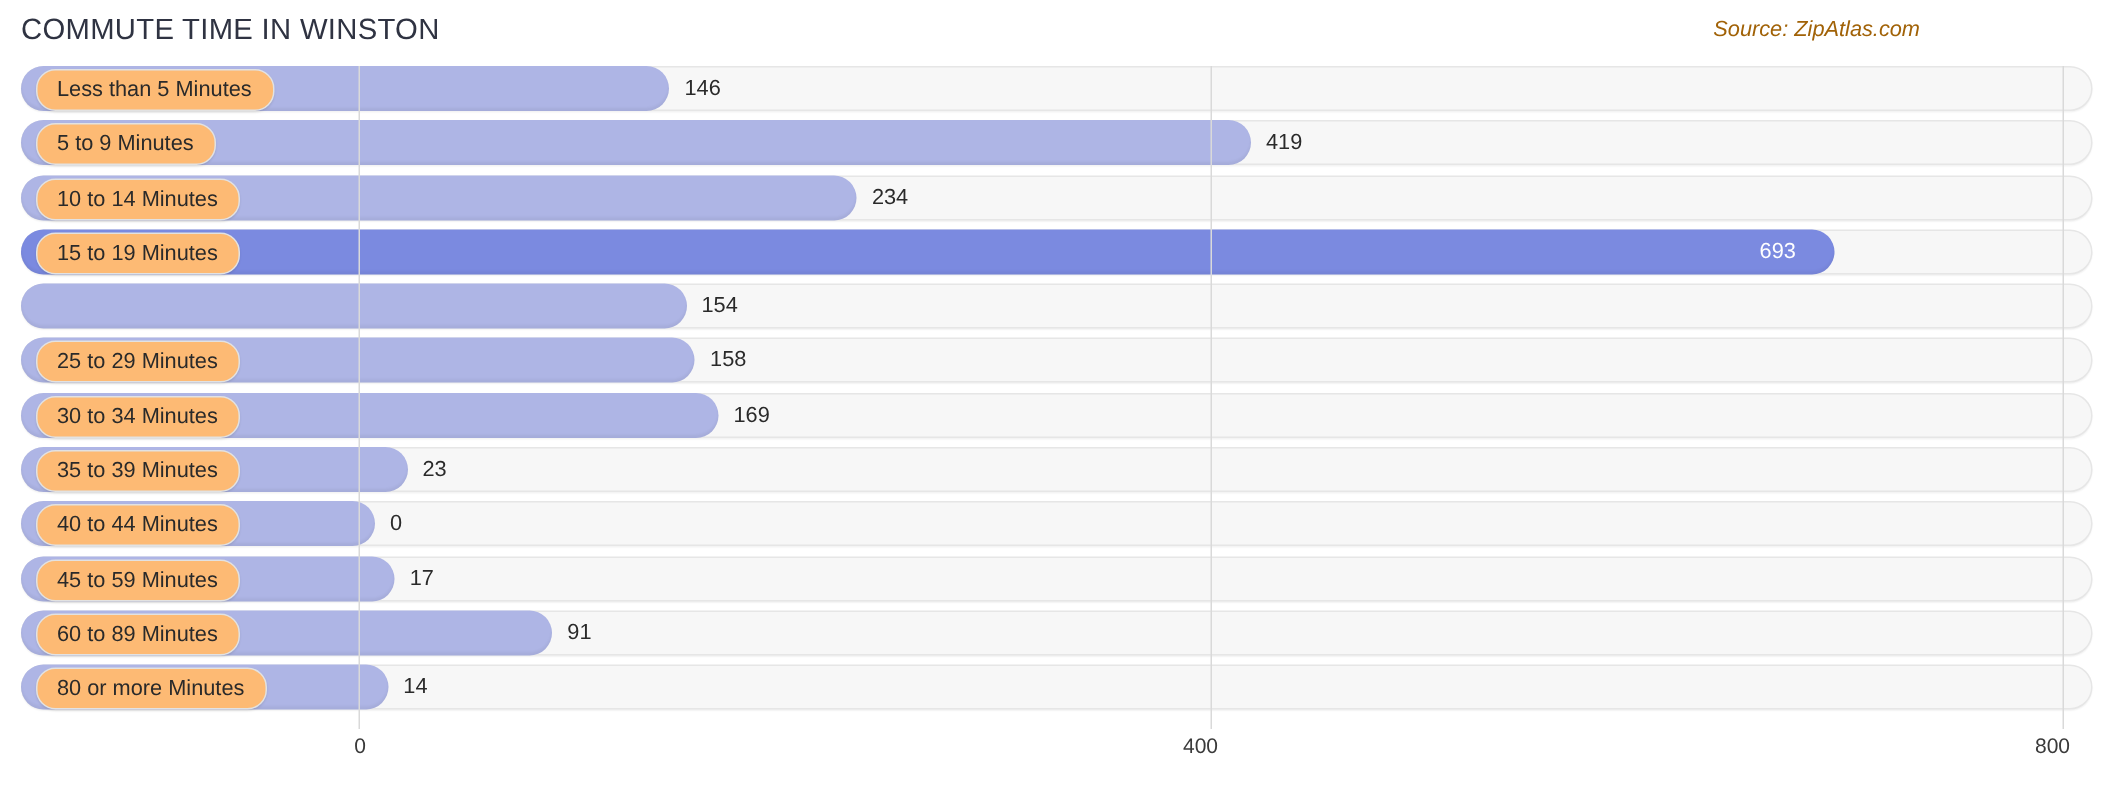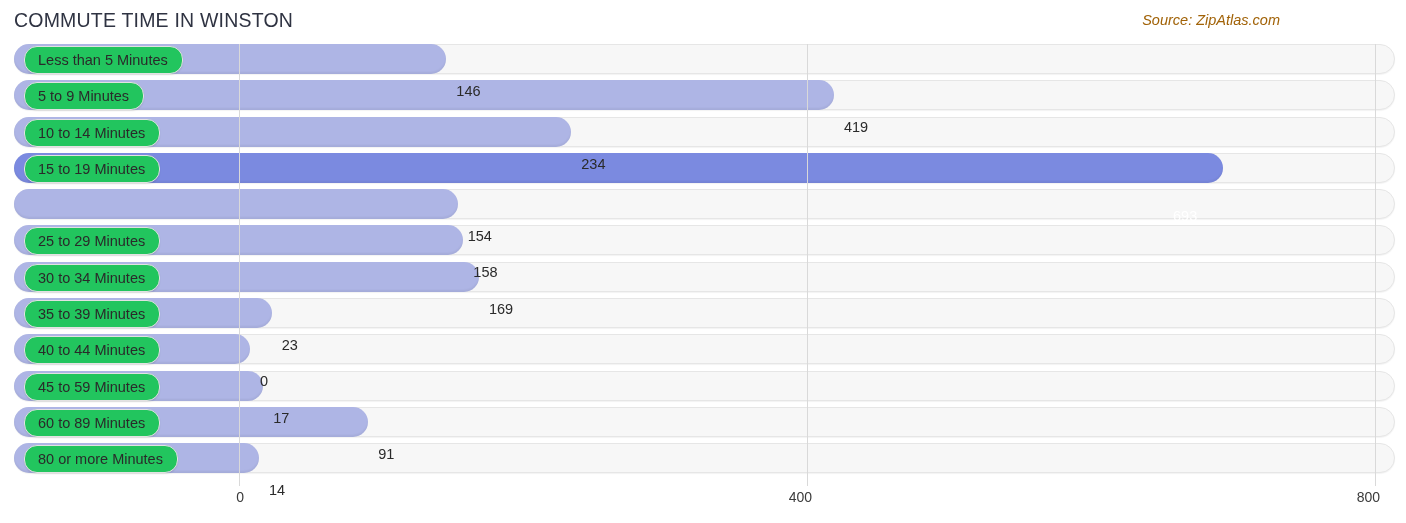--- a/index.html
+++ b/index.html
@@ -108,39 +108,38 @@
     background: #7b8ae0;
     box-shadow: inset 0 -2px 2px rgba(0,0,0,0.05);
   }
   .bar-label-pill {
     position: absolute;
     top: 2px;
     left: 24px;
     height: 26px;
     line-height: 26px;
     padding: 0 14px 0 13px;
-    background: #22c55e;
+    background: #fdba74;
     border: 1px solid #e2e2e2;
     border-radius: 13px;
     font-size: 14.5px;
     color: #2a2a2a;
     white-space: nowrap;
     z-index: 2;
     box-shadow: 0 1px 1.5px rgba(0,0,0,0.10);
   }
   .value-out {
     position: absolute;
     top: 0;
     height: 30px;
     line-height: 30px;
     font-size: 14.5px;
     color: #2a2a2a;
     white-space: nowrap;
     z-index: 2;
-    margin-top: 32px;
   }
   .value-in {
     position: absolute;
     top: 0;
     height: 30px;
     line-height: 30px;
     font-size: 14.5px;
     color: #ffffff;
     white-space: nowrap;
     z-index: 2;
@@ -194,21 +193,21 @@
         <div class="row">
           <div class="track"></div>
           <div class="bar normal" style="width: 557.28px;"></div>
           <div class="bar-label-pill">10 to 14 Minutes</div>
           <div class="value-out" style="left: 581.28px;">234</div>
         </div>
         <div class="row">
           <div class="track"></div>
           <div class="bar highlight" style="width: 1209.06px;"></div>
           <div class="bar-label-pill">15 to 19 Minutes</div>
-          <div class="value-in" style="left: 1173.06px; margin-top: 48px;">693</div>
+          <div class="value-in" style="left: 1173.06px;">693</div>
         </div>
         <div class="row">
           <div class="track"></div>
           <div class="bar normal" style="width: 443.68px;"></div>
           <div class="value-out" style="left: 467.68px;">154</div>
         </div>
         <div class="row">
           <div class="track"></div>
           <div class="bar normal" style="width: 449.36px;"></div>
           <div class="bar-label-pill">25 to 29 Minutes</div>

